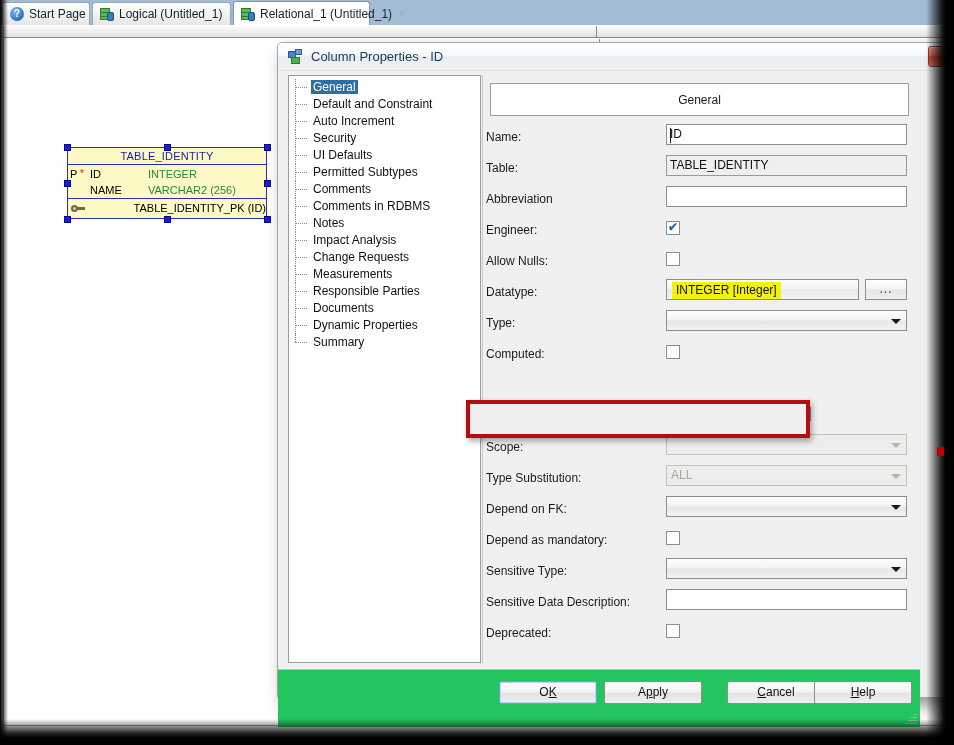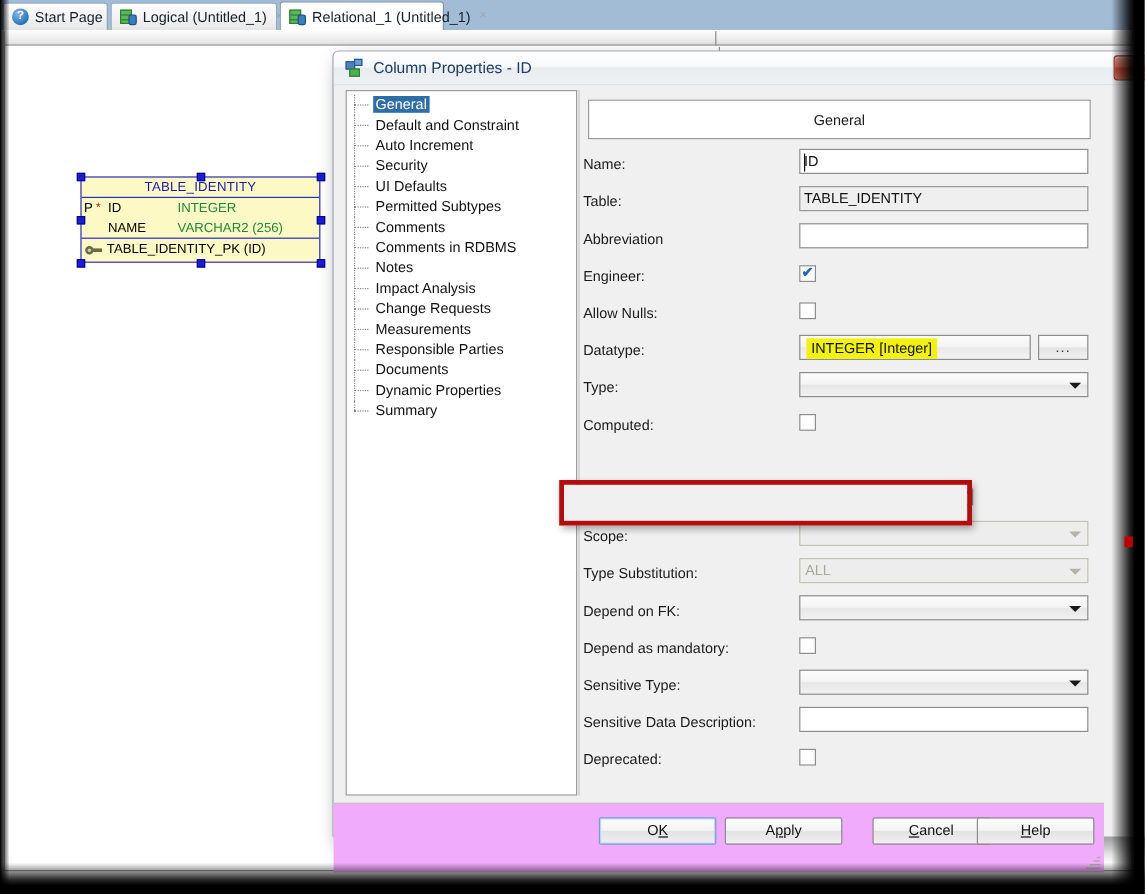--- a/index.html
+++ b/index.html
@@ -116,21 +116,21 @@
     height:17px; line-height:17px; text-align:center;
     color:#1a1ab0; border-bottom:1px solid #2b2bc0;
     font-size:11px; letter-spacing:.2px;
   }
   .tn-cols { height:34px; border-bottom:1px solid #2b2bc0; padding:1px 0 0 2px; position:relative;}
   .tn-row { height:16px; line-height:16px; display:flex; font-size:11px; }
   .tn-pk { width:10px; color:#000; }
   .tn-star { width:10px; color:#d01010; font-size:10px; }
   .tn-cname { width:58px; color:#000; }
   .tn-ctype { color:#1f8a3b; }
-  .tn-keys { height:19px; line-height:19px; padding-left:3px; display:flex; align-items:center; gap:4px; }
+  .tn-keys { height:19px; line-height:19px; padding-left:3px; display:flex; align-items:center; gap:4px;justify-content:space-between; }
   .tn-keys span { font-size:11px; color:#000; }
   .key-icon { width:14px;height:11px;position:relative;flex:0 0 14px; }
   .key-icon .kh { position:absolute; left:0; top:2px; width:7px;height:7px;border:2px solid #6a6a4a;border-radius:50%; background:#cfcfae;}
   .key-icon .kb { position:absolute; left:6px; top:4px; width:8px;height:3px;background:#6a6a4a;}
   .handle {
     position:absolute; width:7px; height:7px; background:#1a1ae0; border:1px solid #0a0a80;
   }
 
   
   #dialog {
@@ -281,21 +281,21 @@
   }
   #red-highlight-inner {
     position:absolute; left:470px; top:404px; width:336px; height:30px;
     background:#f0f0f0; z-index:44;
   }
 
   
   #dialog-footer {
     position:absolute; left:0; top:598px; width:642px; height:58px;
     border-top:1px solid #c4c4c4;
-    background:#f0abfc;
+    background:#22c55e;
   }
   .dbtn {
     position:absolute; top:11px; width:98px; height:23px;
     background: linear-gradient(to bottom,#fdfdfd 0%,#f3f3f3 48%,#e3e3e3 52%,#efefef 100%);
     border:1px solid #8d8d8d; border-radius:2px;
     font-size:12px; color:#111; text-align:center; line-height:21px;
   }
   .dbtn.default {
     border:1px solid #6ca2d8;
     box-shadow: 0 0 0 1px #bcd6ef inset;

